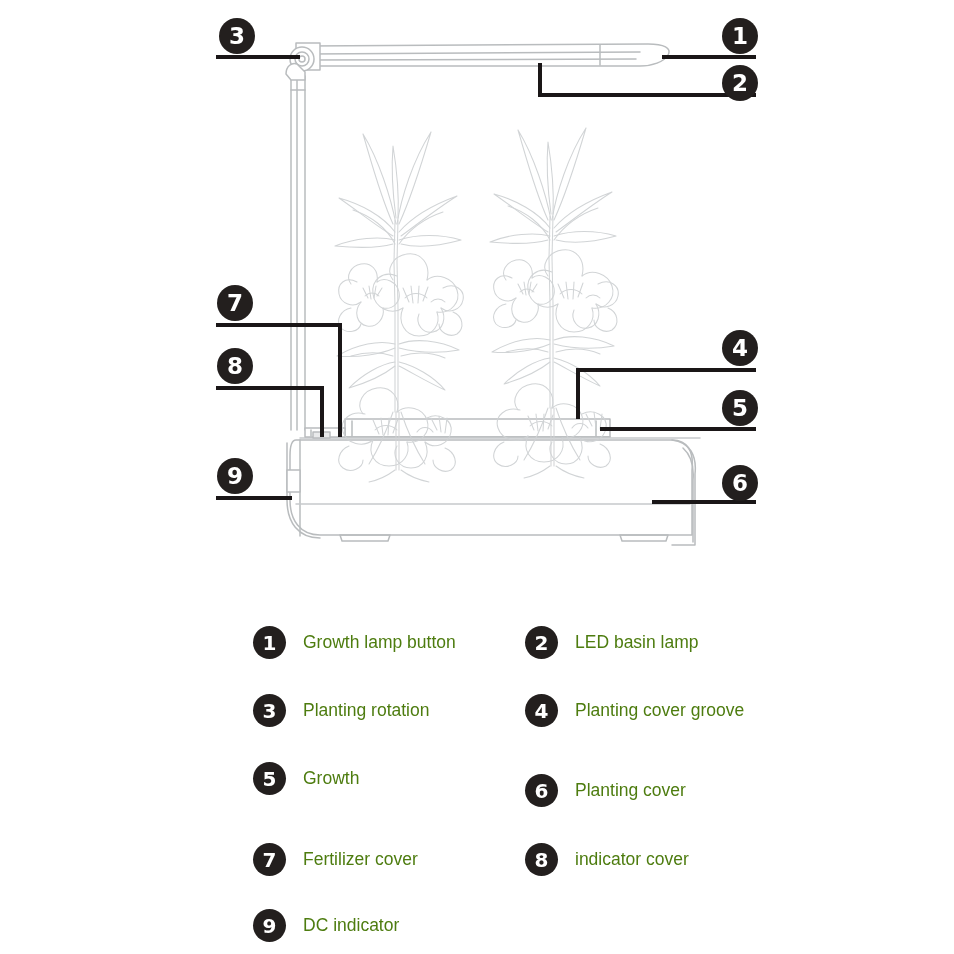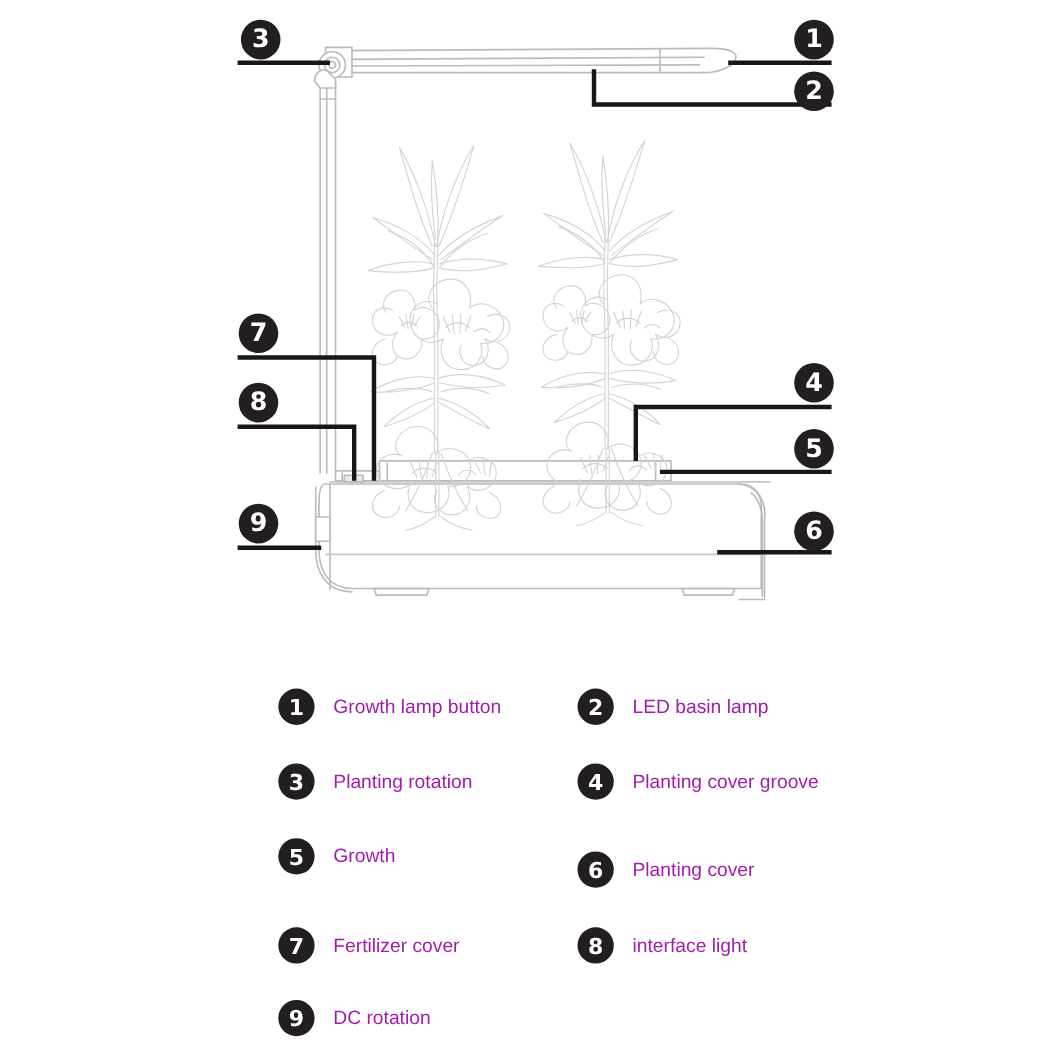--- a/index.html
+++ b/index.html
@@ -43,21 +43,21 @@
     width:33px;height:33px;border-radius:50%;
     background:#231f1e;color:#fff;
     display:flex;align-items:center;justify-content:center;
     font-size:20px;font-weight:700;line-height:1;
     font-family:"DejaVu Sans", sans-serif;
     flex:0 0 auto;
   }
   .legend-label{
     margin-left:17px;
     font-size:17.5px;
-    color:#a21caf;
+    color:#4d7c0f;
     white-space:nowrap;
     font-family:"Liberation Sans", sans-serif;
   }
 </style>
 </head>
 <body>
 
 <div id="stage">
 
   <div id="diagram">
@@ -251,22 +251,22 @@
       <span class="legend-label">Planting cover</span>
     </div>
 
     <div class="legend-row" style="left:253px;top:239px;">
       <span class="legend-bullet">7</span>
       <span class="legend-label">Fertilizer cover</span>
     </div>
 
     <div class="legend-row" style="left:525px;top:239px;">
       <span class="legend-bullet">8</span>
-      <span class="legend-label">interface light</span>
+      <span class="legend-label">indicator cover</span>
     </div>
 
     <div class="legend-row" style="left:253px;top:305px;">
       <span class="legend-bullet">9</span>
-      <span class="legend-label">DC rotation</span>
+      <span class="legend-label">DC indicator</span>
     </div>
 
   </div>
 </div>
 
 </body></html>

